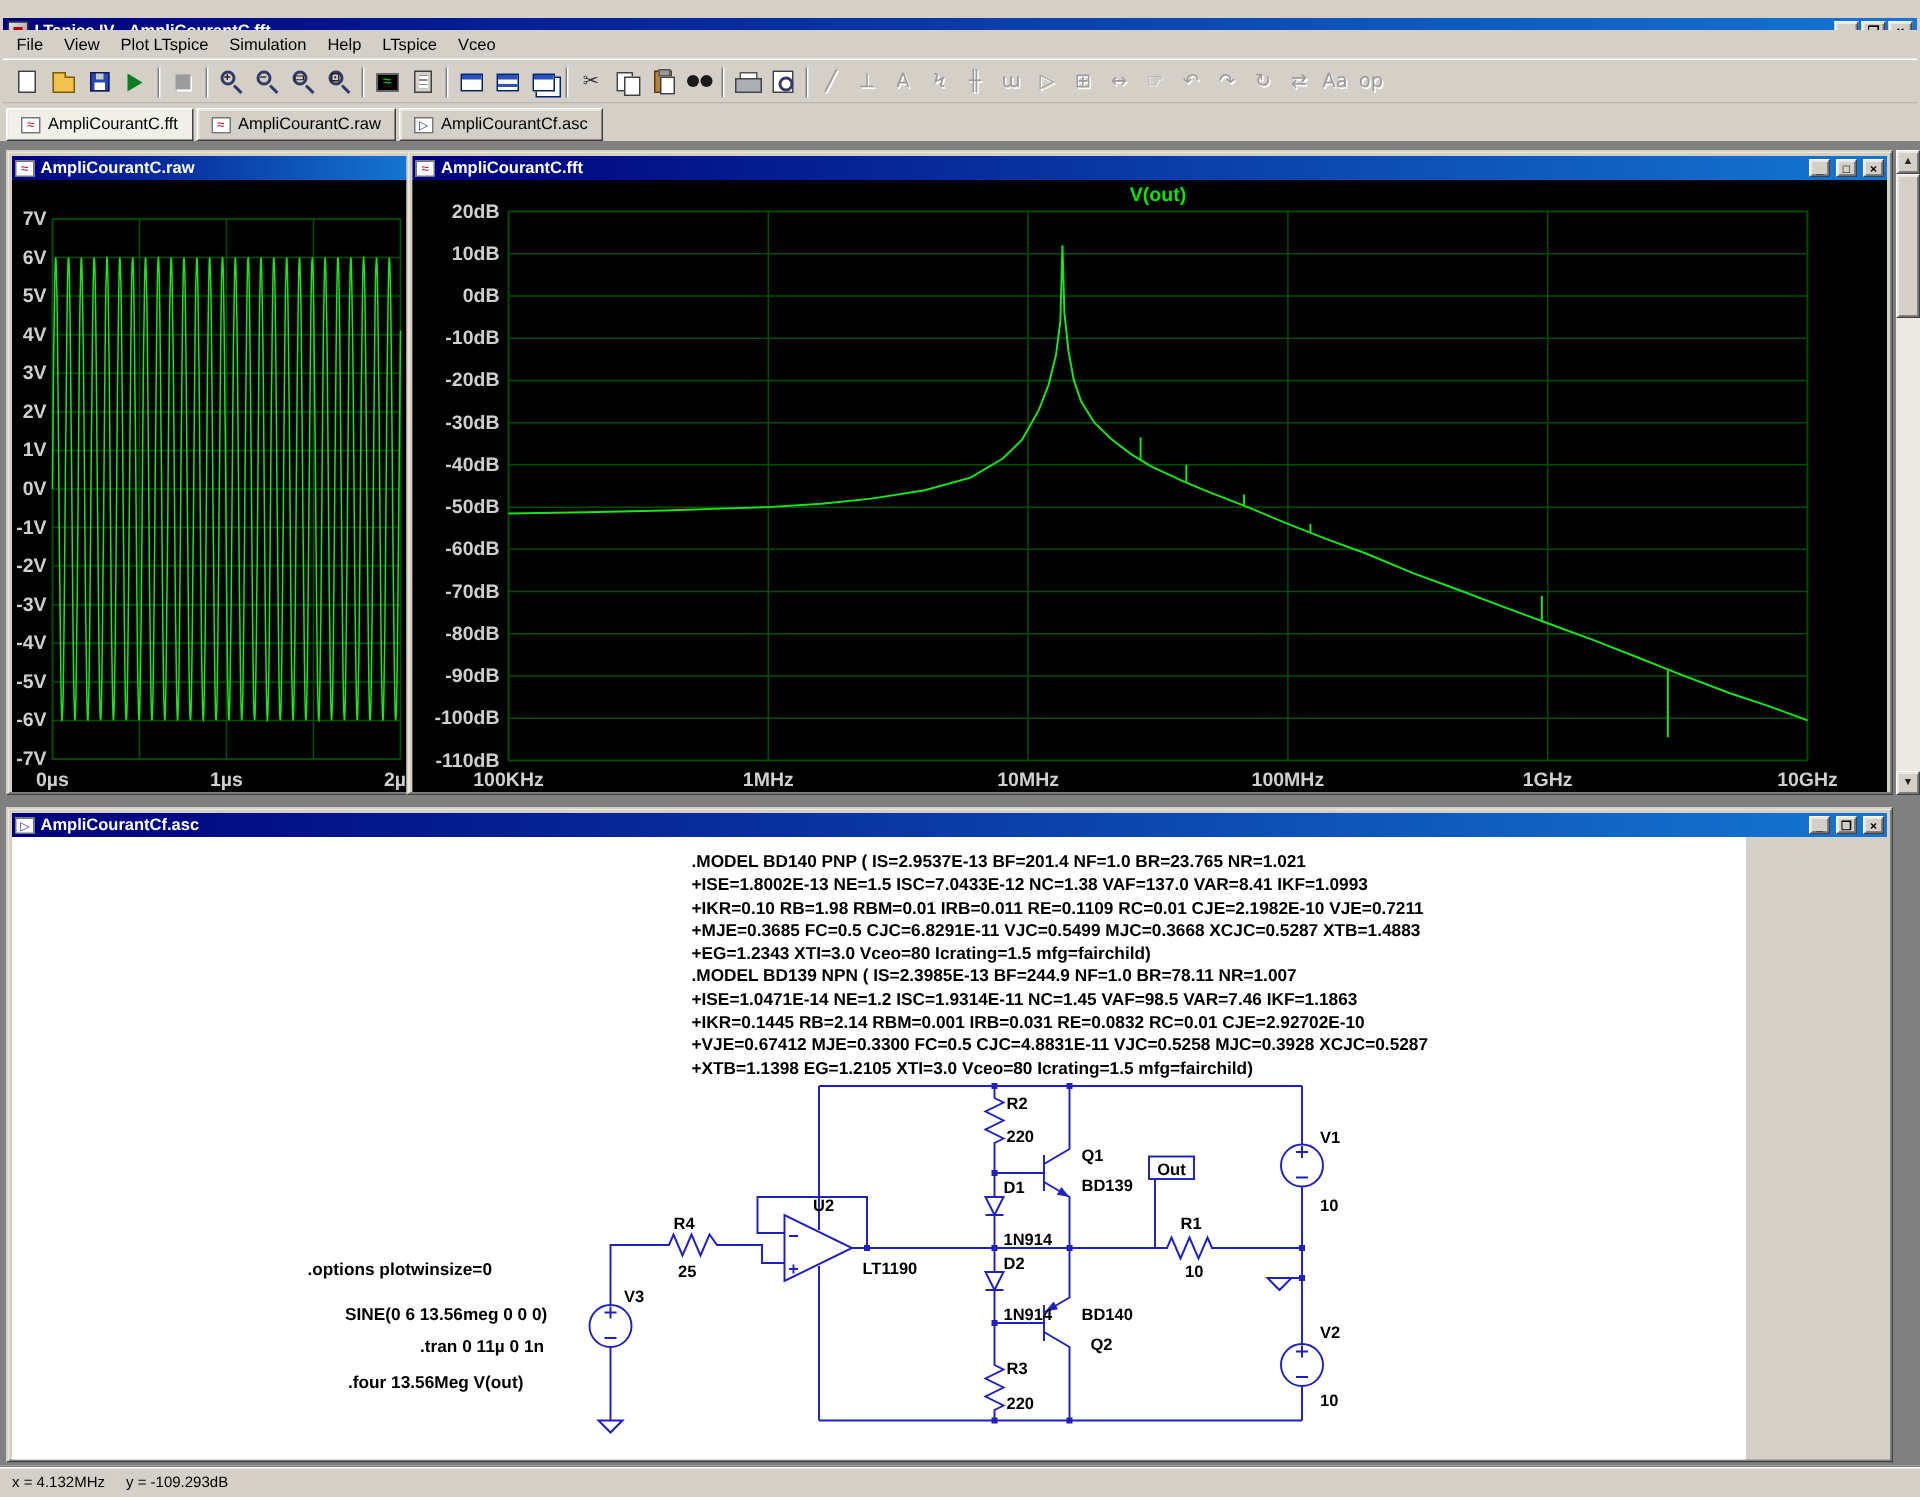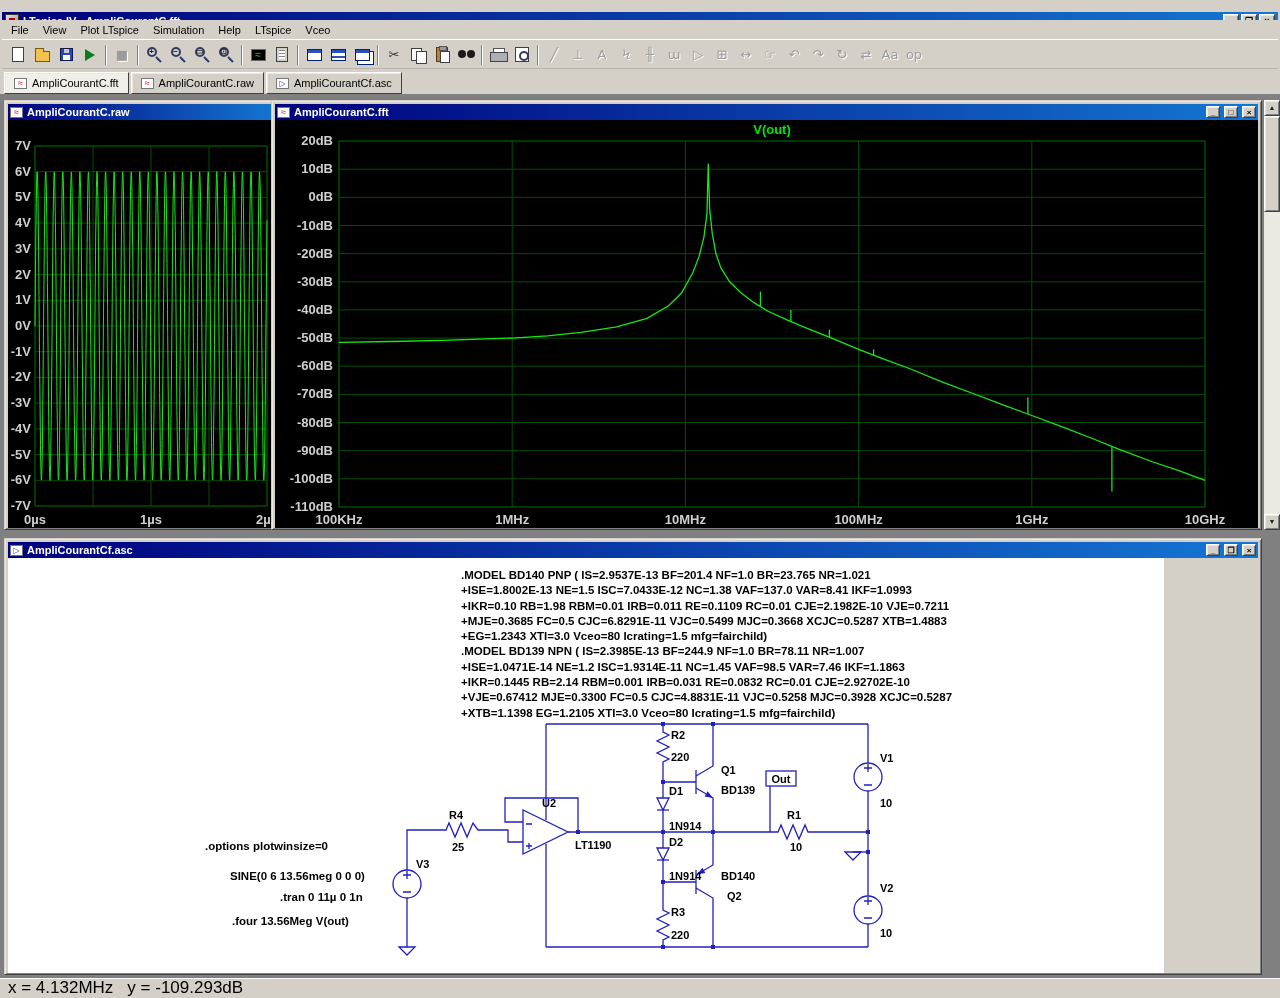--- a/index.html
+++ b/index.html
@@ -102,21 +102,21 @@
   
   .vscroll{position:absolute;left:1264px;top:6px;width:16px;height:430px;background:#ece9e2;display:flex;flex-direction:column}
   .sb-btn{width:16px;height:16px;background:#d4d0c8;border:1px solid;border-color:#fff #404040 #404040 #fff;
     box-shadow:inset 1px 1px 0 #ece9d8,inset -1px -1px 0 #808080;font-size:7px;line-height:14px;text-align:center;color:#222}
   .sb-track{flex:1;position:relative}
   .sb-thumb{position:absolute;left:0;top:0;width:16px;height:96px;background:#d4d0c8;border:1px solid;border-color:#fff #404040 #404040 #fff;
     box-shadow:inset 1px 1px 0 #ece9d8,inset -1px -1px 0 #808080}
 
   
   .statusbar{position:absolute;left:0;right:0;bottom:0;height:21px;background:#d4d0c8;border-top:1px solid #808080;
-    box-shadow:inset 0 1px 0 #fff;display:flex;align-items:center;padding-left:8px;gap:14px;font-size:17px}
+    box-shadow:inset 0 1px 0 #fff;display:flex;align-items:center;padding-left:8px;gap:14px;font-size:10px}
 </style>
 </head>
 <body>
 
 <div class="titlebar">
   <span class="app-ico"></span>
   <span class="title-text">LTspice IV - AmpliCourantC.fft</span>
   <span class="tbtns">
     <button class="tbtn">_</button>
     <button class="tbtn">❐</button>

